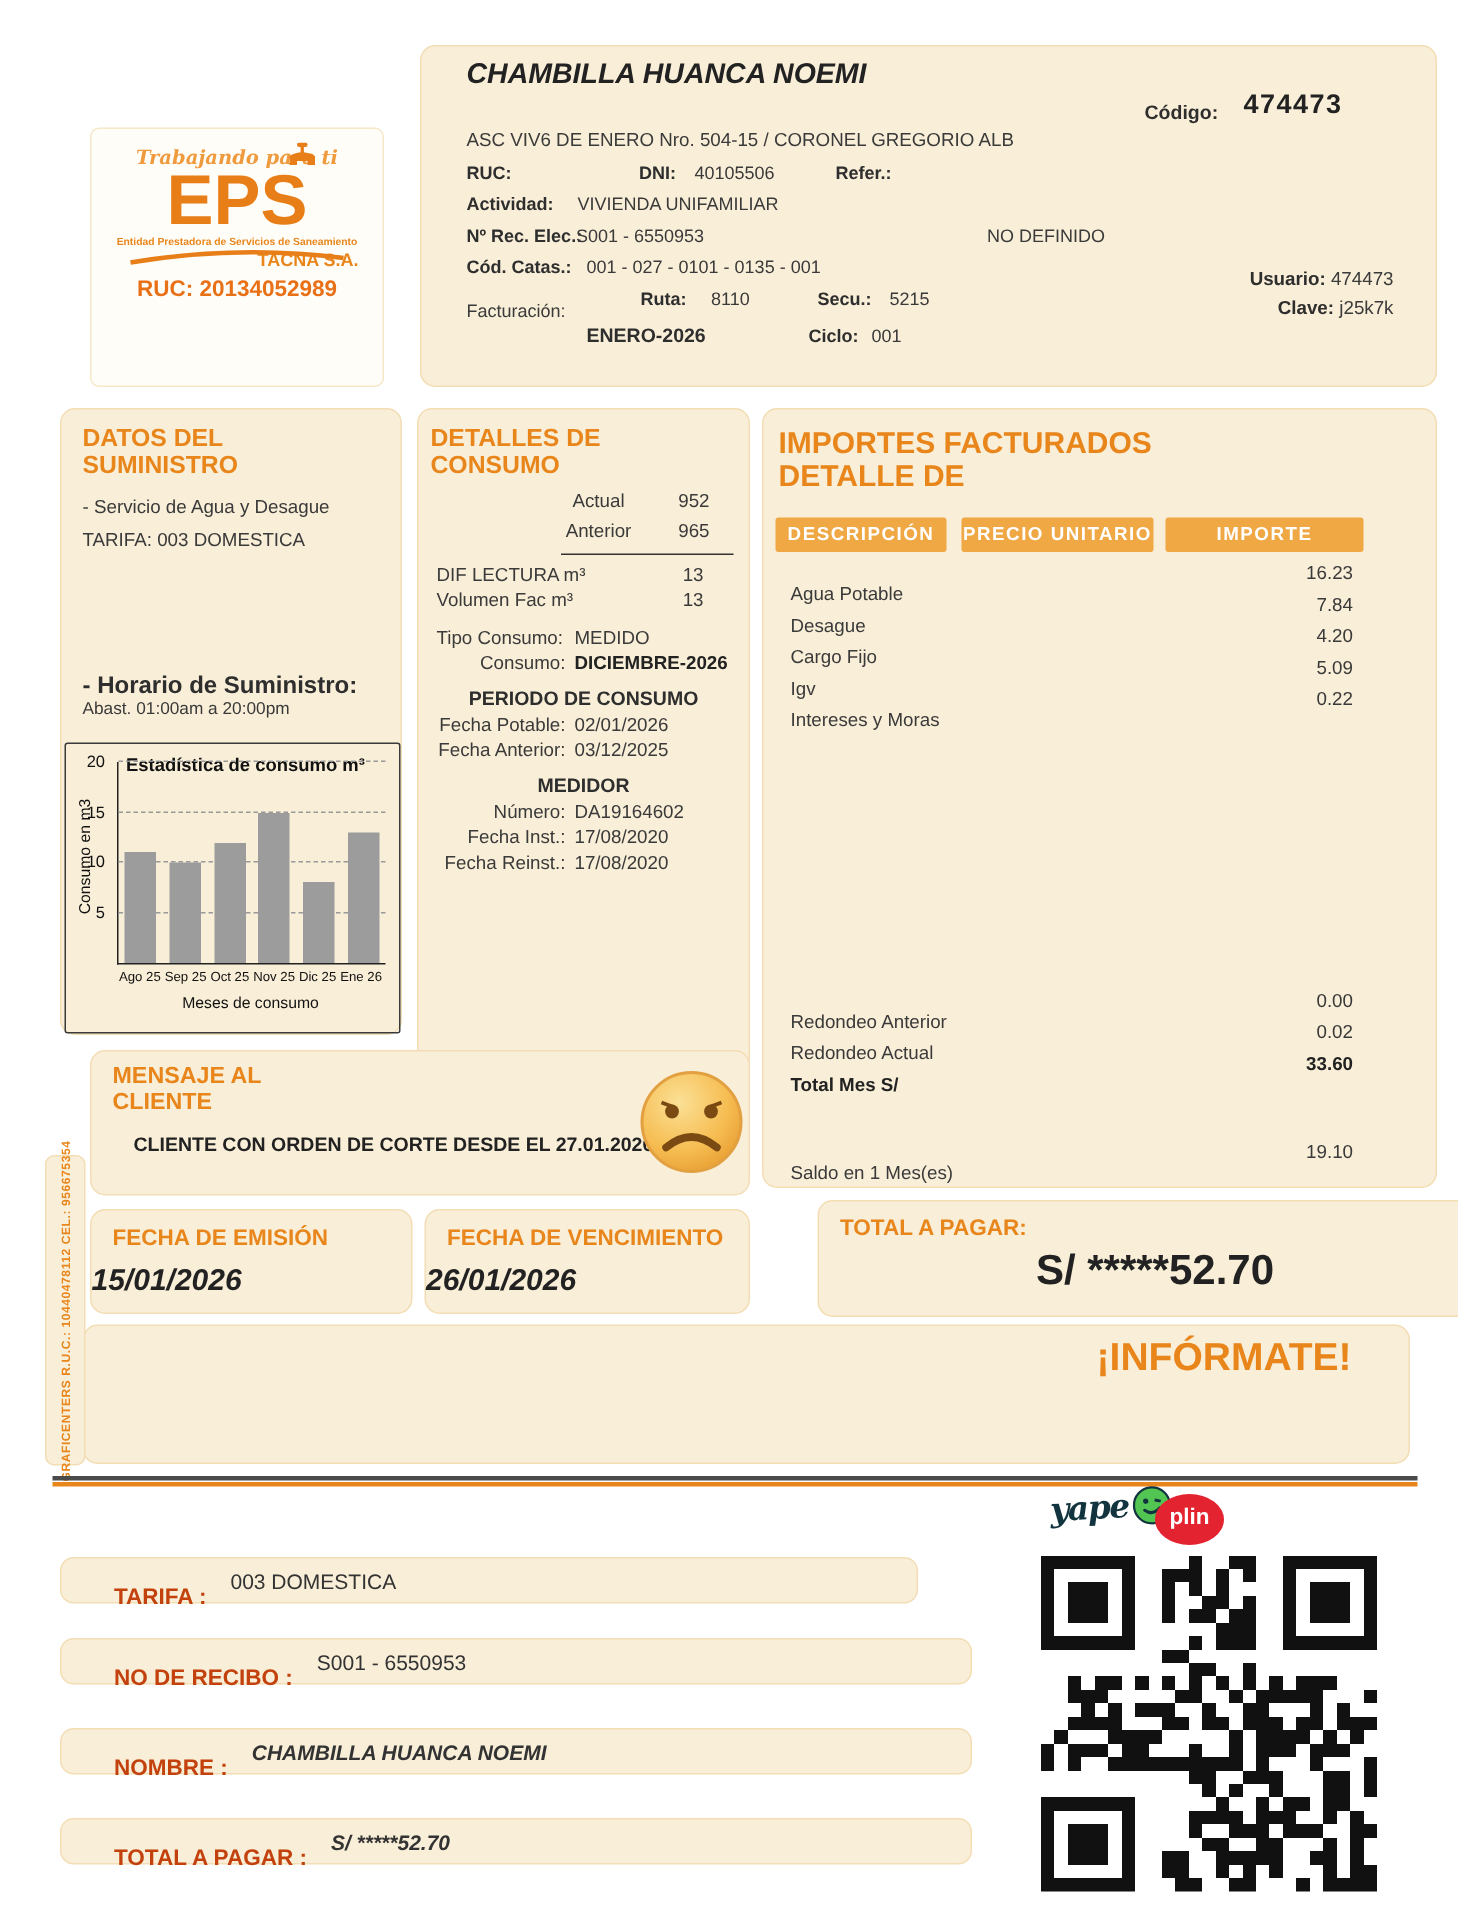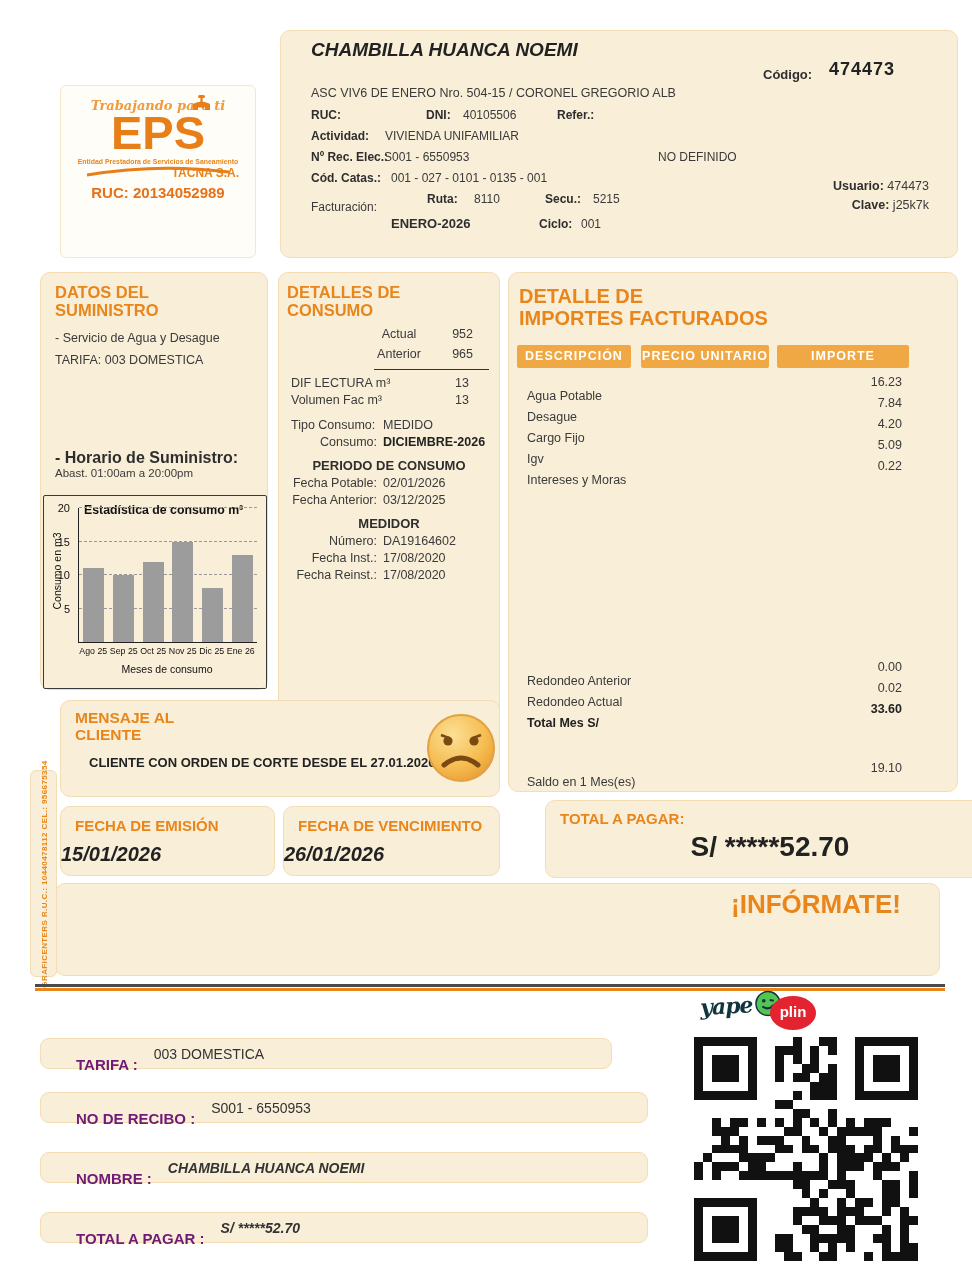--- a/index.html
+++ b/index.html
@@ -91,21 +91,21 @@
   .yape{position:absolute;left:700px;top:992px;display:flex;align-items:center;transform:rotate(-3deg);}
   .yape-text{font-size:22px;font-weight:bold;font-style:italic;color:#12343f;letter-spacing:-1px;
              font-family:"DejaVu Serif",serif;}
   .plin{position:absolute;left:770px;top:996px;width:46px;height:34px;background:#e32430;border-radius:50%;
         color:#fff;font-weight:bold;font-size:15px;text-align:center;line-height:32px;}
   
   .qr{position:absolute;left:690px;top:1035px;width:232px;height:228px;background:#fff;padding:2px;box-sizing:border-box;}
   
   .brow{position:absolute;height:31px;border-radius:9px;display:flex;align-items:center;
         padding-left:35px;box-sizing:border-box;background:#f9eed7;border:1px solid #f3ddb4;}
-  .brow .bl{color:#701a75;font-weight:bold;font-size:15px;white-space:nowrap;margin-top:22px;}
+  .brow .bl{color:#c2410c;font-weight:bold;font-size:15px;white-space:nowrap;margin-top:22px;}
   .brow .bv{margin-left:16px;font-size:14px;color:#333;white-space:nowrap;}
   .bi{font-weight:bold;font-style:italic;color:#222;font-size:15px;}
 </style>
 </head>
 <body>
 
 <div class="page">
 
   <div class="logo-panel">
     <div class="tagline">Trabajando para ti</div>
@@ -246,22 +246,22 @@
     <span class="cl" style="top:261px">Número:</span>
     <span class="cv" style="top:261px">DA19164602</span>
     <span class="cl" style="top:278px">Fecha Inst.:</span>
     <span class="cv" style="top:278px">17/08/2020</span>
     <span class="cl" style="top:295px">Fecha Reinst.:</span>
     <span class="cv" style="top:295px">17/08/2020</span>
   </div>
 
   <div class="panel importes-panel">
     <div class="ttl" style="position:absolute;left:10px;top:12px;font-size:20px">
+      <div>IMPORTES FACTURADOS</div>
       <div>DETALLE DE</div>
-      <div>IMPORTES FACTURADOS</div>
     </div>
     <div class="th" style="left:8px;width:114px">DESCRIPCIÓN</div>
     <div class="th" style="left:132px;width:128px">PRECIO UNITARIO</div>
     <div class="th" style="left:268px;width:132px">IMPORTE</div>
 
     <span class="il" style="top:102px">Agua Potable</span>
     <span class="iv" style="top:102px">16.23</span>
     <span class="il" style="top:123px">Desague</span>
     <span class="iv" style="top:123px">7.84</span>
     <span class="il" style="top:144px">Cargo Fijo</span>

